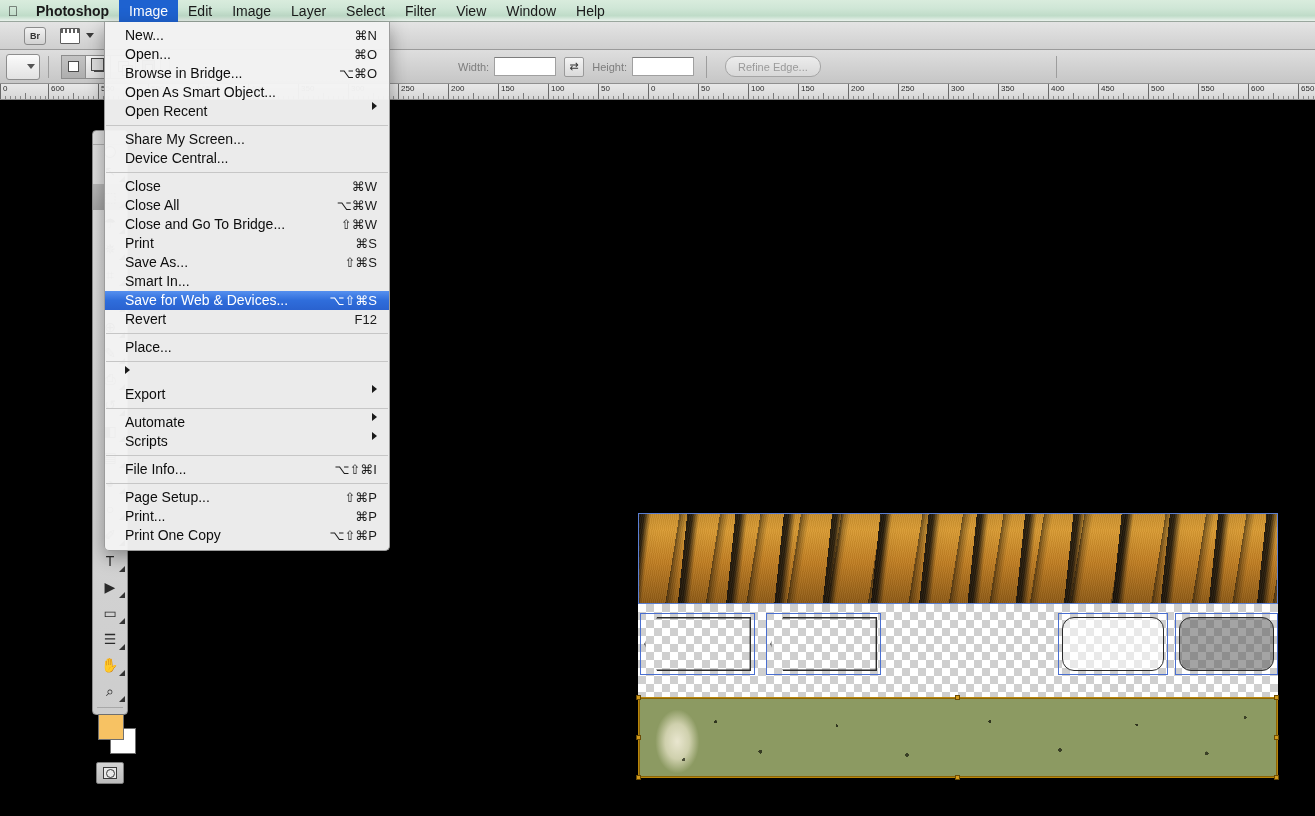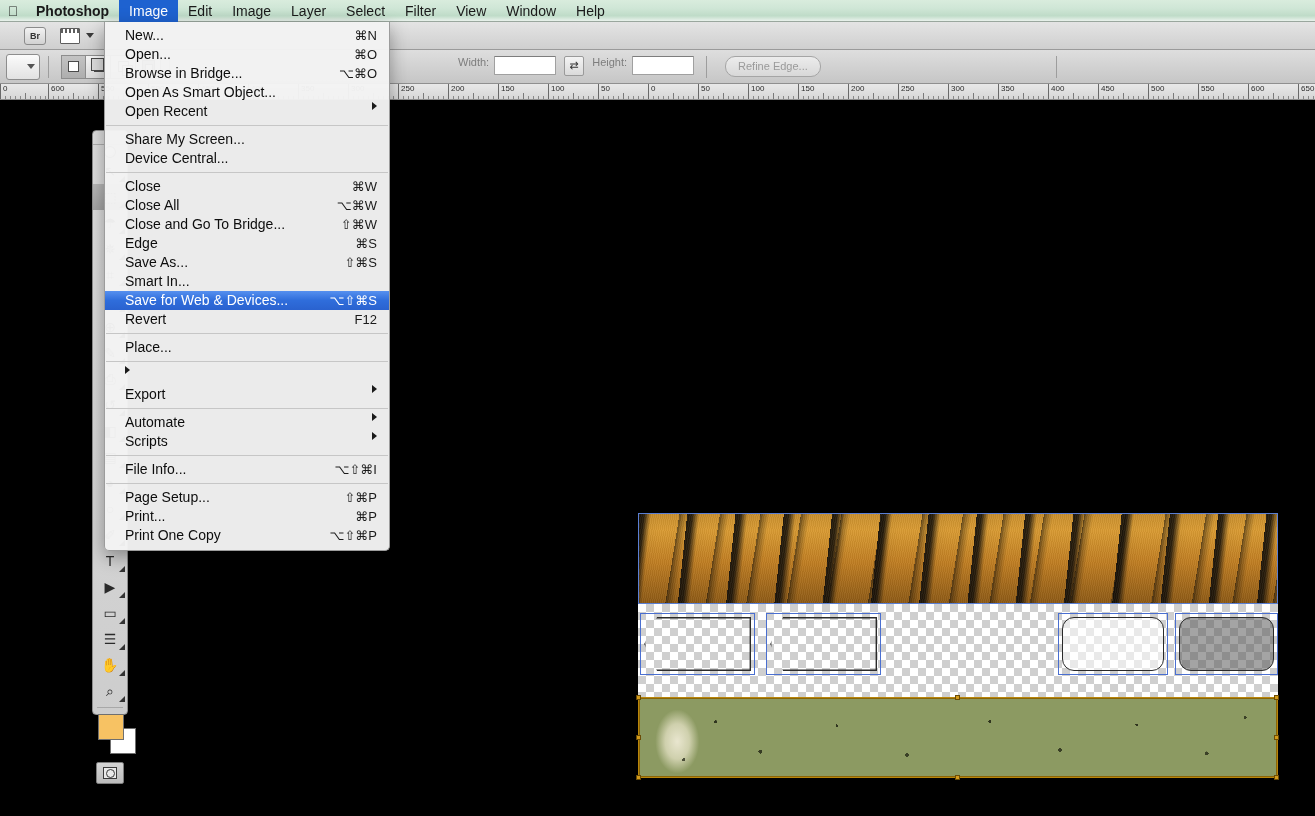--- a/index.html
+++ b/index.html
@@ -299,21 +299,21 @@
           <span class="sq2"></span>
         </div>
       <div class="mode-btn">
           <span class="sq3"></span>
         </div>
       <div class="mode-btn">
           <span class="sq4"></span>
         </div>
     </div>
     <div class="sep-v"></div>
-    <div style="display:flex;align-items:flex-start;margin-left:280px;">
+    <div style="display:flex;align-items:center;margin-left:280px;">
       <span class="fld-label">Width:</span>
       <input class="fld-input" type="text" value="" style="">
       <div class="swap-btn">⇄</div>
       <span class="fld-label">Height:</span>
       <input class="fld-input" type="text" value="" style="">
       <div class="sep-v" style="margin-left:12px;"></div>
       <div class="refine-btn">Refine Edge...</div>
     </div>
     <div class="sep-v" style="margin-left:235px;"></div>
   </div>
@@ -730,21 +730,21 @@
       </div>
       <div class="mi">
         <span class="label">Close All</span>
         <span class="shortcut">⌥⌘W</span>
       </div>
       <div class="mi">
         <span class="label">Close and Go To Bridge...</span>
         <span class="shortcut">⇧⌘W</span>
       </div>
       <div class="mi">
-        <span class="label">Edge</span>
+        <span class="label">Print</span>
         <span class="shortcut">⌘S</span>
       </div>
       <div class="mi">
         <span class="label">Save As...</span>
         <span class="shortcut">⇧⌘S</span>
       </div>
       <div class="mi">
         <span class="label">Smart In...</span>
       </div>
       <div class="mi hl">

